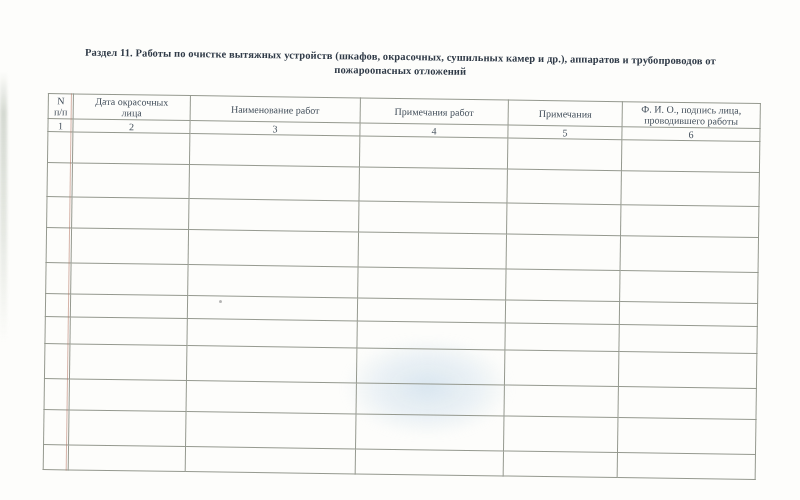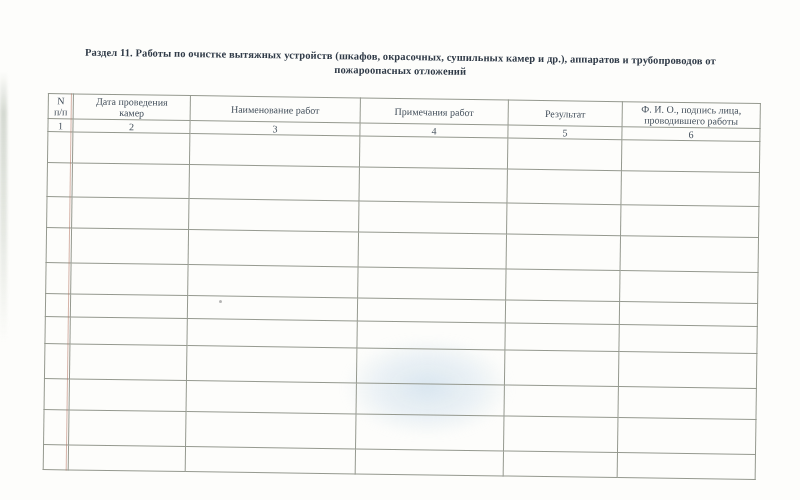--- a/index.html
+++ b/index.html
@@ -101,31 +101,31 @@
         <col style="width:114px">
         <col style="width:138px">
     </colgroup>
     <thead>
       <tr class="hdr">
         <th>
           <span>N</span><br>
           <span>п/п</span>
         </th>
         <th>
-          <span>Дата проведения</span><br>
-          <span>камер</span>
+          <span>Дата окрасочных</span><br>
+          <span>лица</span>
         </th>
         <th>
           <span>Наименование работ</span>
         </th>
         <th>
           <span>Примечания работ</span>
         </th>
         <th>
-          <span>Результат</span>
+          <span>Примечания</span>
         </th>
         <th>
           <span>Ф. И. О., подпись лица,</span><br>
           <span>проводившего работы</span>
         </th>
       </tr>
       <tr class="nums">
         <td>1</td>
         <td>2</td>
         <td>3</td>

